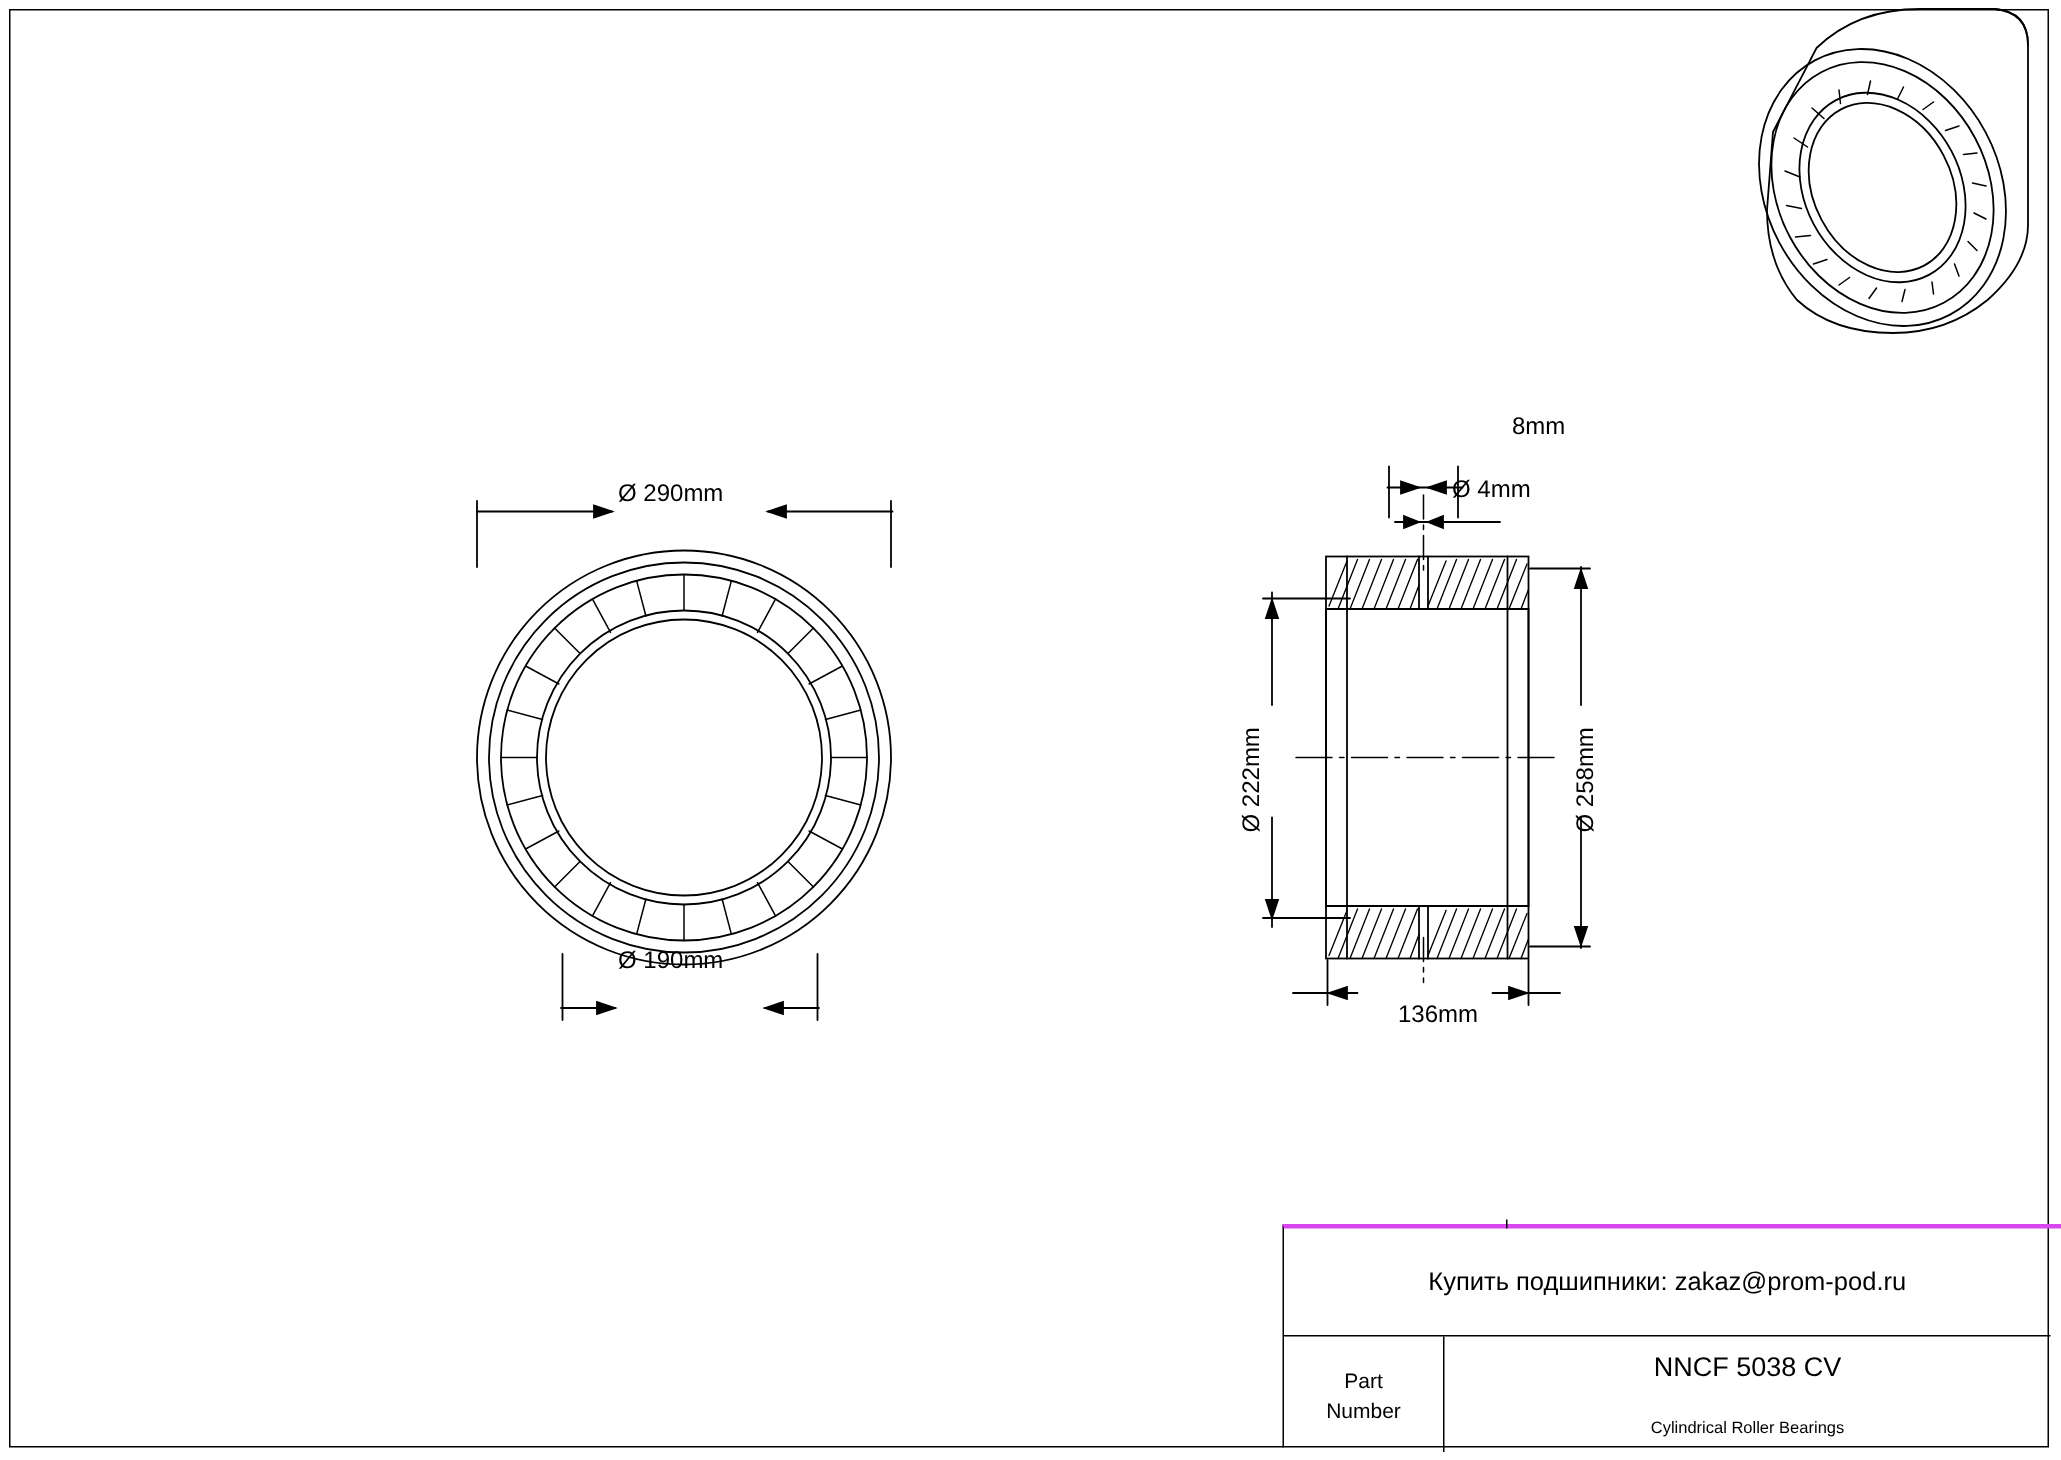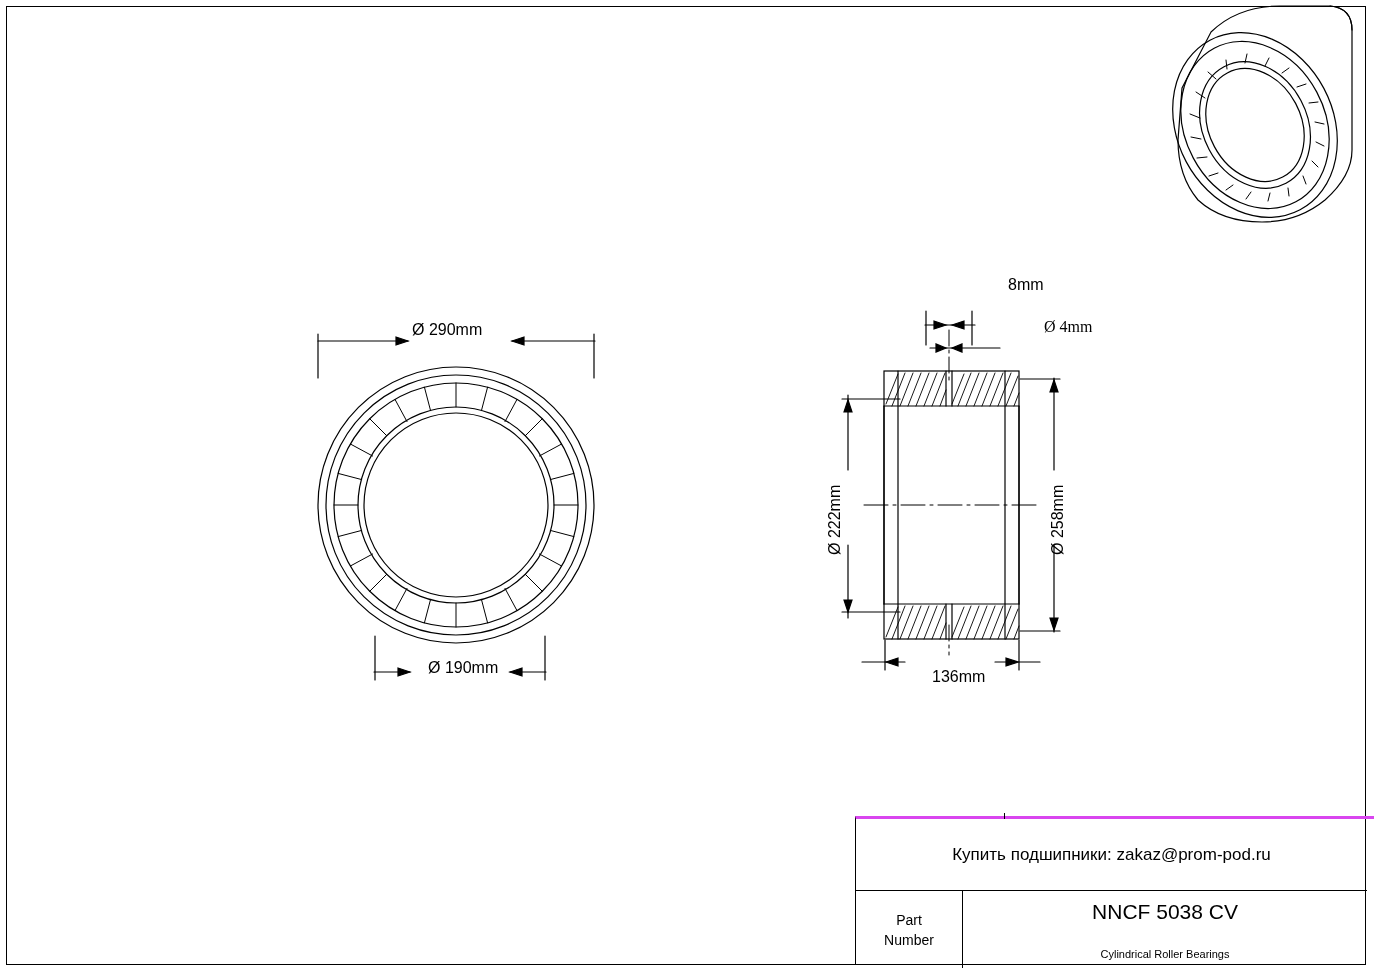--- a/index.html
+++ b/index.html
@@ -92,21 +92,21 @@
     line-height: 20px;
   }
   .tb-part-info {
     flex: 1;
     display: flex;
     flex-direction: column;
     align-items: center;
     justify-content: center;
   }
   .tb-part-number {
-    font-size: 21px;
+    font-size: 18px;
     margin-bottom: 24px;
   }
   .tb-part-type {
     font-size: 11px;
   }
   .tb-tick {
     position: absolute;
     left: 148px;
     top: -6px;
     width: 1px;
@@ -320,25 +320,25 @@
         <path d="M886 662 L898 658 L898 666 Z" fill="#000"></path>
         <path d="M1018 662 L1006 658 L1006 666 Z" fill="#000"></path>
         <line x1="885" y1="640" x2="885" y2="670"></line>
         <line x1="1019" y1="640" x2="1019" y2="670"></line>
       </g>
     </g>
   </svg>
 
   <div class="lbl" style="left:412px; top:321px;">Ø 290mm</div>
 
-  <div class="lbl" style="left:412px; top:659px;margin-left:16px;">Ø 190mm</div>
+  <div class="lbl" style="left:412px; top:632px;">Ø 190mm</div>
 
   <div class="lbl" style="left:1008px; top:276px;">8mm</div>
 
-  <div class="lbl" style="left:1044px; top:318px;font-family:Liberation Serif, serif;">Ø 4mm</div>
+  <div class="lbl" style="left:968px; top:318px;">Ø 4mm</div>
 
   <div class="lbl rot" style="left:826px; top:555px;">Ø 222mm</div>
 
   <div class="lbl rot" style="left:1049px; top:555px;">Ø 258mm</div>
 
   <div class="lbl" style="left:913px; top:668px;margin-left:19px;">136mm</div>
 
   <div class="title-block">
     <div class="tb-tick"></div>
     <div class="tb-row1">

